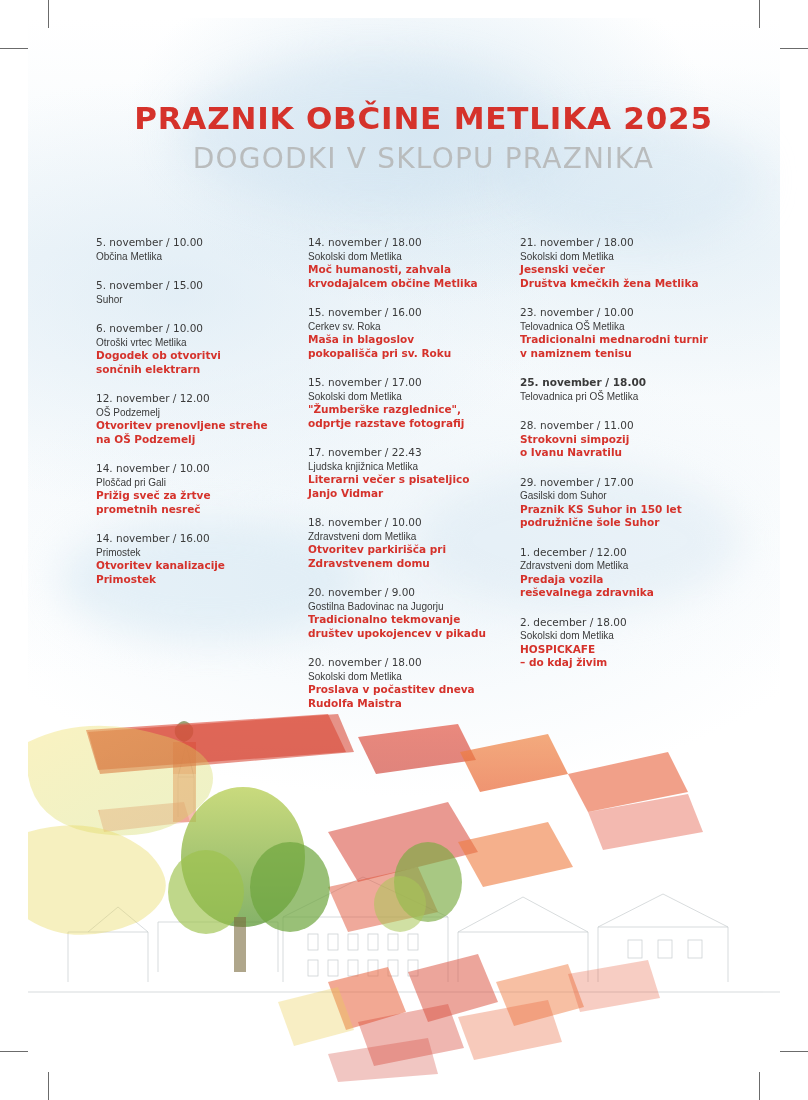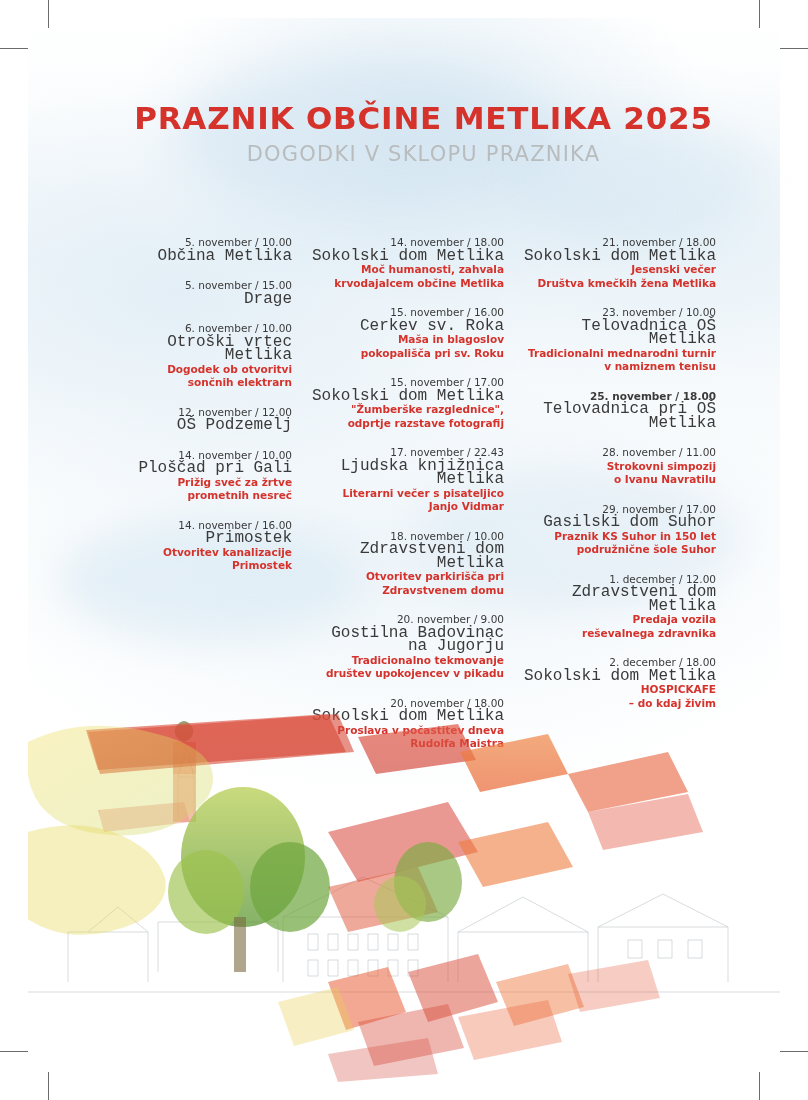--- a/index.html
+++ b/index.html
@@ -53,54 +53,54 @@
   .title {
     font-size: 31px;
     font-weight: bold;
     letter-spacing: 0.8px;
     color: #d5322b;
     margin: 0;
     font-family: "DejaVu Sans", sans-serif;
   }
   .subtitle {
     margin: 6px 0 0 0;
-    font-size: 21px;
+    font-size: 28px;
     letter-spacing: 1.2px;
     color: #b9bcbd;
     font-family: "DejaVu Sans", sans-serif;
     font-weight: normal;
   }
   
   .columns {
     position: absolute;
     top: 236px;
     left: 96px;
     width: 620px;
     display: flex;
     justify-content: space-between;
     align-items: flex-start;
   }
   .col {
     width: 196px;
   }
   .event {
-    text-align: right;
+    text-align: left;
     margin-bottom: 16px;
   }
   .ev-date {
     font-size: 10.5px;
     color: #3a3a3a;
     line-height: 13.5px;
     font-family: "DejaVu Sans", sans-serif;
   }
   .ev-place {
-    font-size: 16px;
+    font-size: 10px;
     color: #3a3a3a;
     line-height: 13.5px;
-    font-family: Liberation Mono, monospace;
+    font-family: Liberation Sans, sans-serif;
   }
   .ev-name {
     font-size: 10.5px;
     color: #d5322b;
     font-weight: bold;
     line-height: 13.5px;
     font-family: "DejaVu Sans", sans-serif;
   }
   .event.highlight .ev-date { font-weight: bold; }
   .event.highlight .ev-name { font-size: 12.5px; line-height: 15.5px; }
@@ -142,30 +142,31 @@
   </div>
 
   <div class="columns" id="columns">
       <div class="col">
         <div class="event">
           <div class="ev-date">5. november / 10.00</div>
           <div class="ev-place">Občina Metlika</div>
         </div>
         <div class="event">
           <div class="ev-date">5. november / 15.00</div>
-          <div class="ev-place">Drage</div>
+          <div class="ev-place">Suhor</div>
         </div>
         <div class="event">
           <div class="ev-date">6. november / 10.00</div>
           <div class="ev-place">Otroški vrtec Metlika</div>
           <div class="ev-name">Dogodek ob otvoritvi<br>sončnih elektrarn</div>
         </div>
         <div class="event">
           <div class="ev-date">12. november / 12.00</div>
           <div class="ev-place">OŠ Podzemelj</div>
+          <div class="ev-name">Otvoritev prenovljene strehe<br>na OŠ Podzemelj</div>
         </div>
         <div class="event">
           <div class="ev-date">14. november / 10.00</div>
           <div class="ev-place">Ploščad pri Gali</div>
           <div class="ev-name">Prižig sveč za žrtve<br>prometnih nesreč</div>
         </div>
         <div class="event">
           <div class="ev-date">14. november / 16.00</div>
           <div class="ev-place">Primostek</div>
           <div class="ev-name">Otvoritev kanalizacije<br>Primostek</div>

